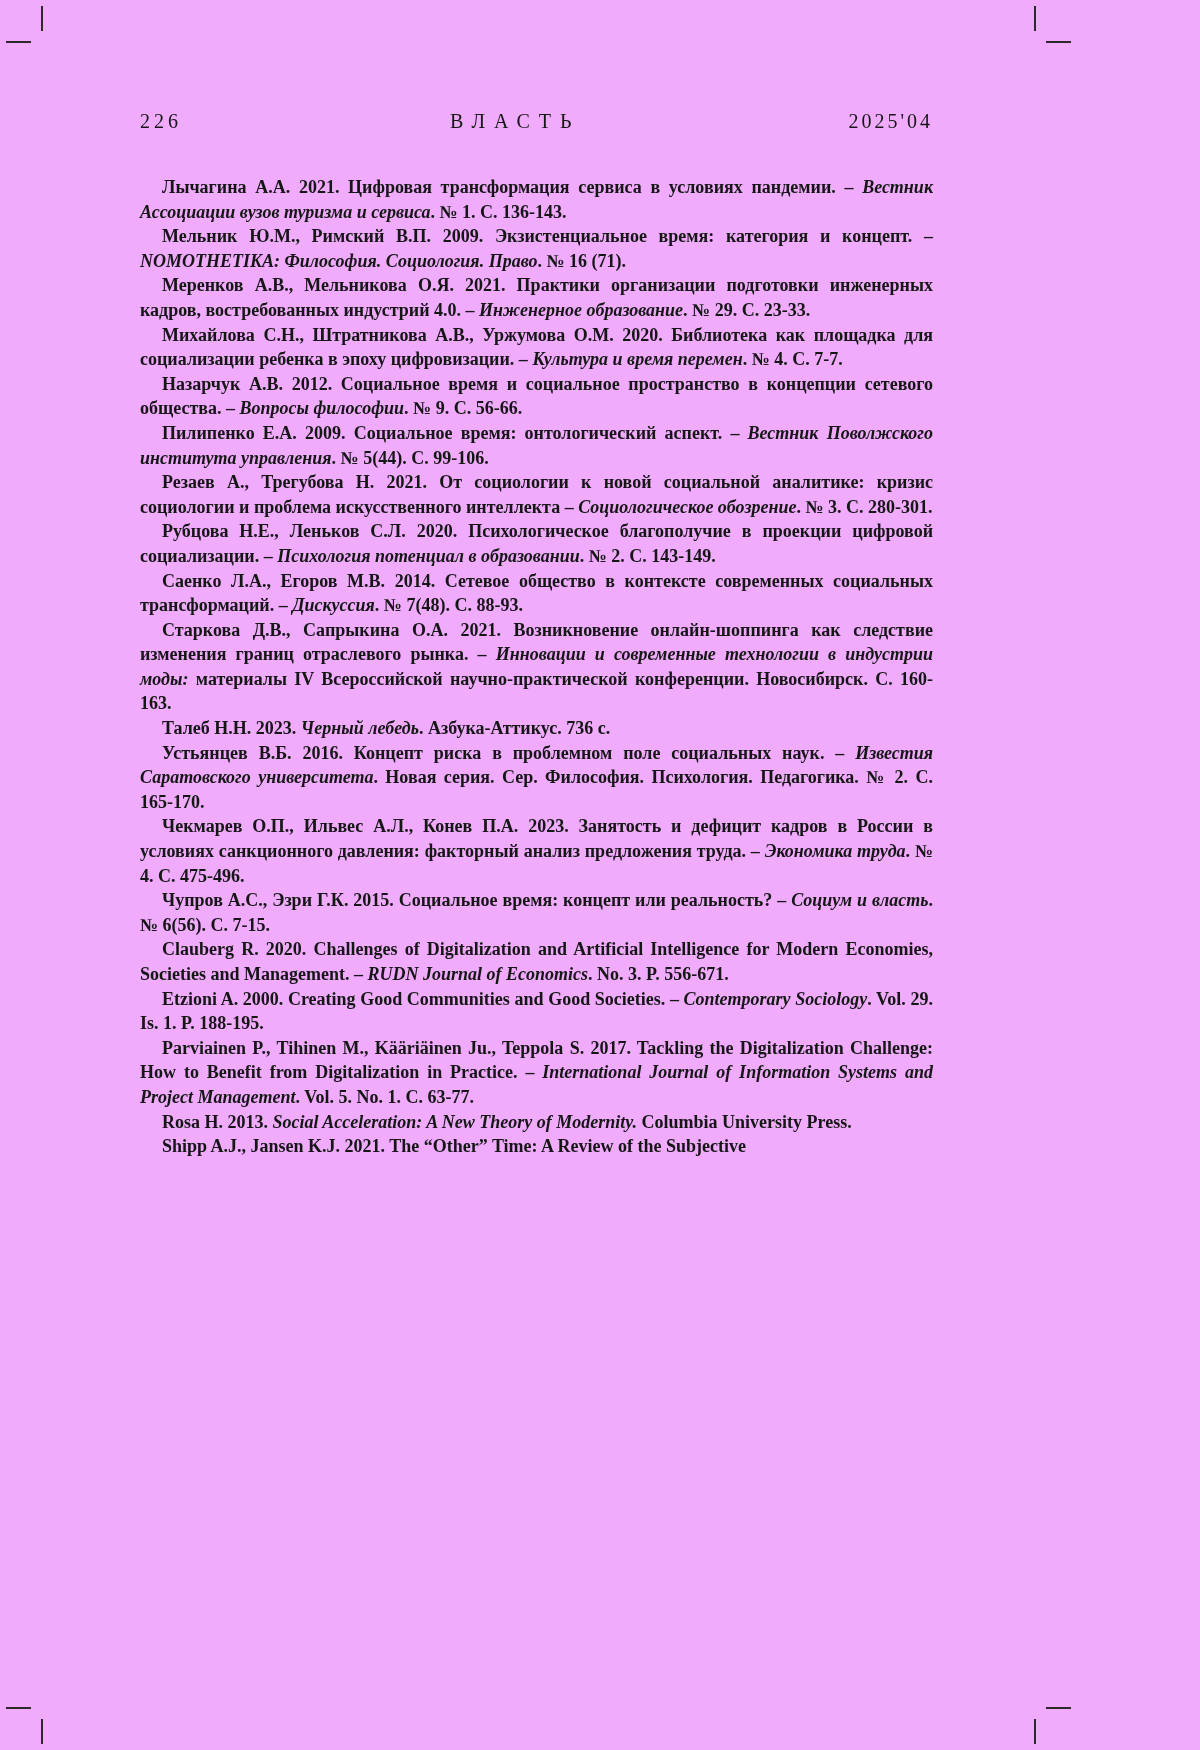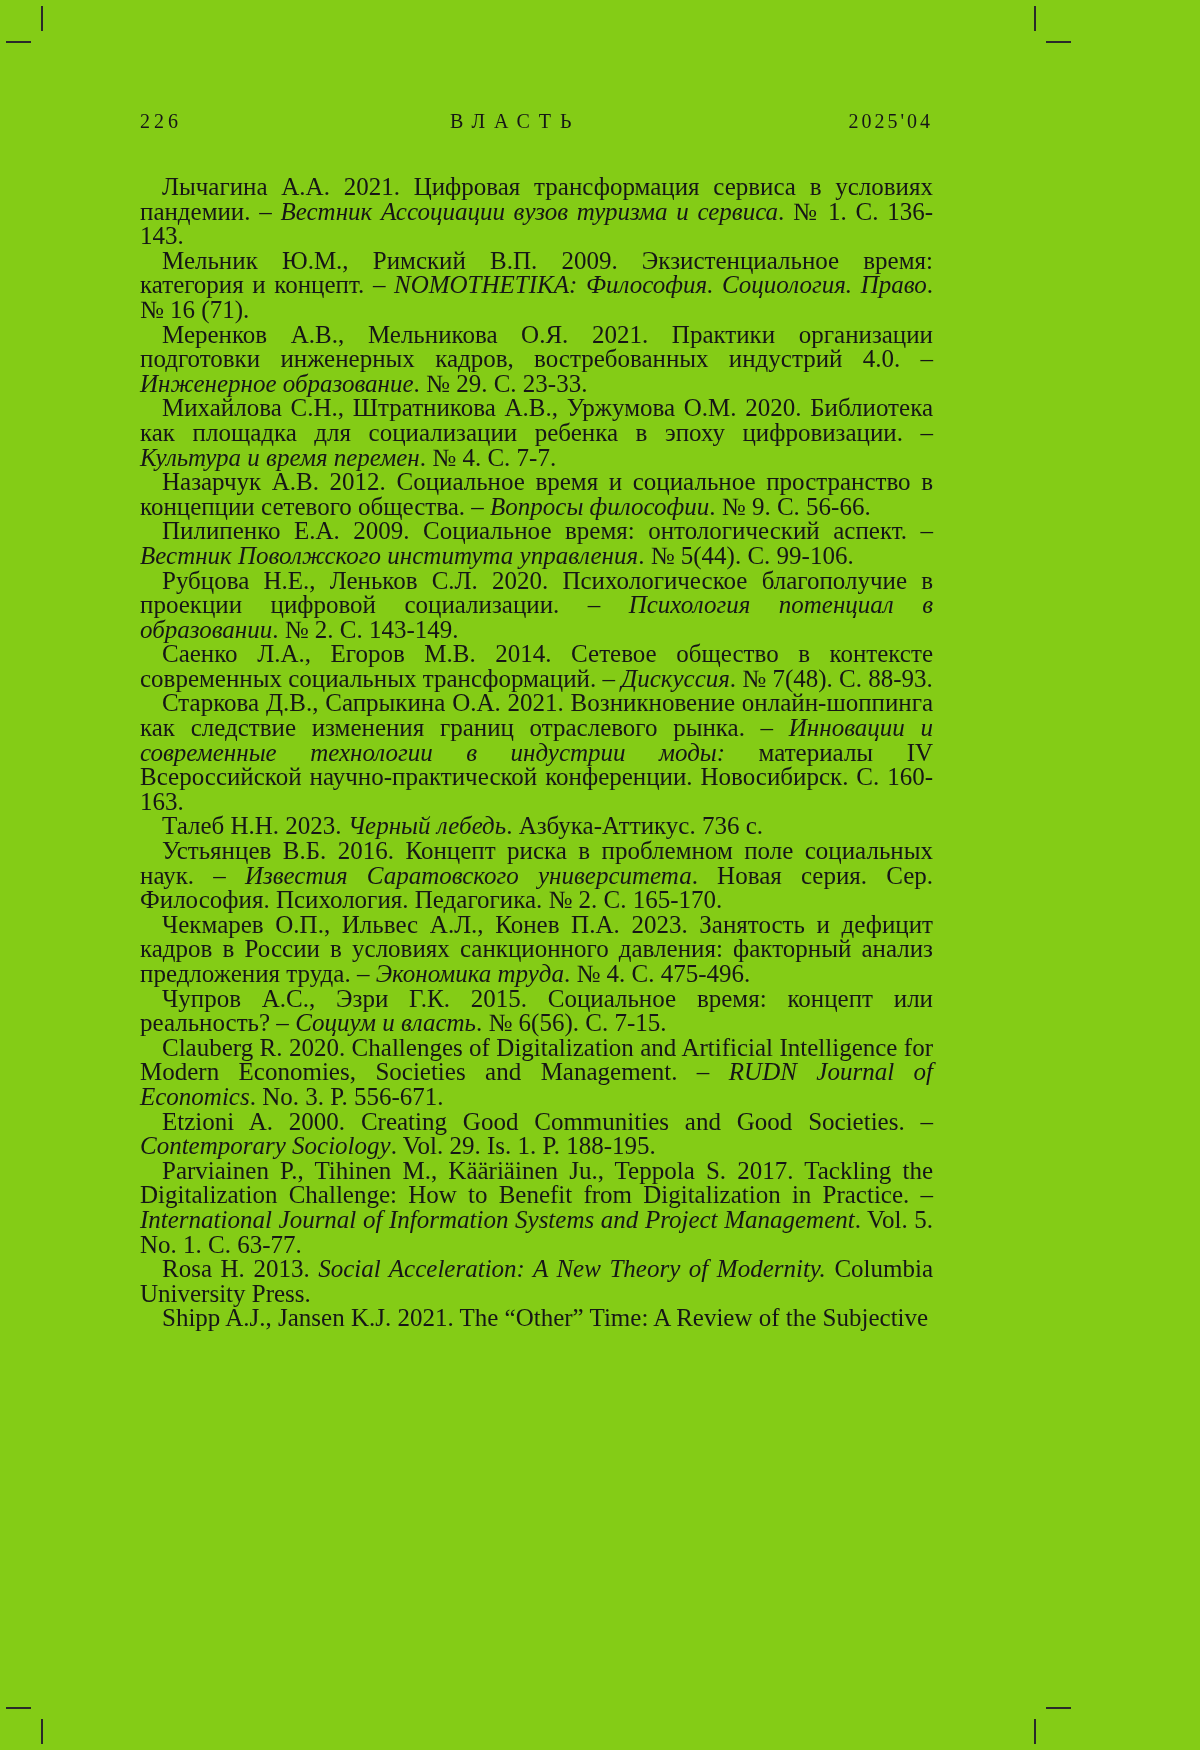--- a/index.html
+++ b/index.html
@@ -5,21 +5,21 @@
   * { margin: 0; padding: 0; box-sizing: border-box; }
   html, body { background: #ffffff; }
   body {
     width: 1200px;
     height: 1750px;
     position: relative;
     font-family: "Liberation Serif", serif;
     color: #161616;
     overflow: hidden;
   }
-  .page { position: absolute; inset: 0; background: #84cc16; }
+  .page { position: absolute; inset: 0; background: #f0abfc; }
 
   
   .crop { position: absolute; background: #2a2a2a; }
   .crop.v { width: 1.5px; height: 25px; }
   .crop.h { width: 25px; height: 1.5px; }
 
   .content {
     position: absolute;
     left: 140px;
     top: 110px;
@@ -31,23 +31,24 @@
     justify-content: space-between;
     align-items: baseline;
     font-size: 20px;
     margin-bottom: 42px;
   }
   .running-head .pageno  { letter-spacing: 4px; }
   .running-head .title   { letter-spacing: 9px; }
   .running-head .issue   { letter-spacing: 3px; }
 
   .references {
-    font-size: 25px;
+    font-size: 18px;
     line-height: 24.6px;
     text-align: justify;
+    font-weight: bold;
   }
   .ref {
     text-indent: 22px;
     margin: 0;
   }
   .ref em { font-style: italic; }
 </style>
 </head>
 <body>
 
@@ -70,20 +71,21 @@
       <span class="issue">2025'04</span>
     </header>
 
     <main class="references">
         <p class="ref"><span>Лычагина А.А. 2021. Цифровая трансформация сервиса в условиях пандемии. – </span><em>Вестник Ассоциации вузов туризма и сервиса</em><span>. № 1. С. 136-143.</span></p>
         <p class="ref"><span>Мельник Ю.М., Римский В.П. 2009. Экзистенциальное время: категория и концепт. – </span><em>NOMOTHETIKA: Философия. Социология. Право</em><span>. № 16 (71).</span></p>
         <p class="ref"><span>Меренков А.В., Мельникова О.Я. 2021. Практики организации подготовки инженерных кадров, востребованных индустрий 4.0. – </span><em>Инженерное образование</em><span>. № 29. С. 23-33.</span></p>
         <p class="ref"><span>Михайлова С.Н., Штратникова А.В., Уржумова О.М. 2020. Библиотека как площадка для социализации ребенка в эпоху цифровизации. – </span><em>Культура и время перемен</em><span>. № 4. С. 7-7.</span></p>
         <p class="ref"><span>Назарчук А.В. 2012. Социальное время и социальное пространство в концепции сетевого общества. – </span><em>Вопросы философии</em><span>. № 9. С. 56-66.</span></p>
         <p class="ref"><span>Пилипенко Е.А. 2009. Социальное время: онтологический аспект. – </span><em>Вестник Поволжского института управления</em><span>. № 5(44). С. 99-106.</span></p>
+        <p class="ref"><span>Резаев А., Трегубова Н. 2021. От социологии к новой социальной аналитике: кризис социологии и проблема искусственного интеллекта – </span><em>Социологическое обозрение</em><span>. № 3. С. 280-301.</span></p>
         <p class="ref"><span>Рубцова Н.Е., Леньков С.Л. 2020. Психологическое благополучие в проекции цифровой социализации. – </span><em>Психология потенциал в образовании</em><span>. № 2. С. 143-149.</span></p>
         <p class="ref"><span>Саенко Л.А., Егоров М.В. 2014. Сетевое общество в контексте современных социальных трансформаций. – </span><em>Дискуссия</em><span>. № 7(48). С. 88-93.</span></p>
         <p class="ref"><span>Старкова Д.В., Сапрыкина О.А. 2021. Возникновение онлайн-шоппинга как следствие изменения границ отраслевого рынка. – </span><em>Инновации и современные технологии в индустрии моды:</em><span> материалы IV Всероссийской научно-практической конференции. Новосибирск. С. 160-163.</span></p>
         <p class="ref"><span>Талеб Н.Н. 2023. </span><em>Черный лебедь</em><span>. Азбука-Аттикус. 736 с.</span></p>
         <p class="ref"><span>Устьянцев В.Б. 2016. Концепт риска в проблемном поле социальных наук. – </span><em>Известия Саратовского университета</em><span>. Новая серия. Сер. Философия. Психология. Педагогика. № 2. С. 165-170.</span></p>
         <p class="ref"><span>Чекмарев О.П., Ильвес А.Л., Конев П.А. 2023. Занятость и дефицит кадров в России в условиях санкционного давления: факторный анализ предложения труда. – </span><em>Экономика труда</em><span>. № 4. С. 475-496.</span></p>
         <p class="ref"><span>Чупров А.С., Эзри Г.К. 2015. Социальное время: концепт или реальность? – </span><em>Социум и власть</em><span>. № 6(56). С. 7-15.</span></p>
         <p class="ref"><span>Clauberg R. 2020. Challenges of Digitalization and Artificial Intelligence for Modern Economies, Societies and Management. – </span><em>RUDN Journal of Economics</em><span>. No. 3. P. 556-671.</span></p>
         <p class="ref"><span>Etzioni A. 2000. Creating Good Communities and Good Societies. – </span><em>Contemporary Sociology</em><span>. Vol. 29. Is. 1. P. 188-195.</span></p>
         <p class="ref"><span>Parviainen P., Tihinen M., Kääriäinen Ju., Teppola S. 2017. Tackling the Digitalization Challenge: How to Benefit from Digitalization in Practice. – </span><em>International Journal of Information Systems and Project Management</em><span>. Vol. 5. No. 1. С. 63-77.</span></p>

